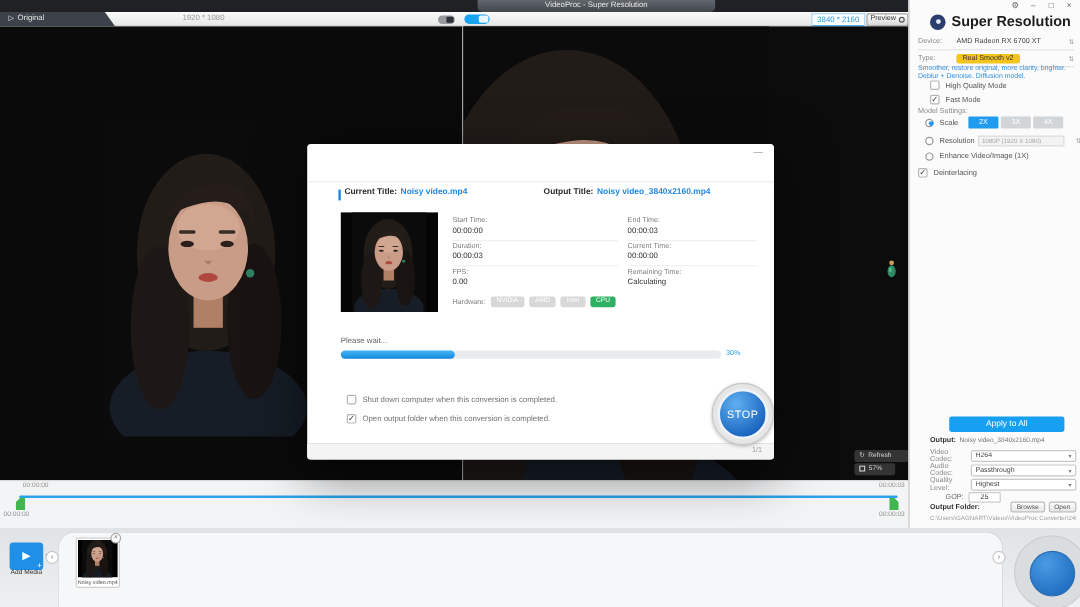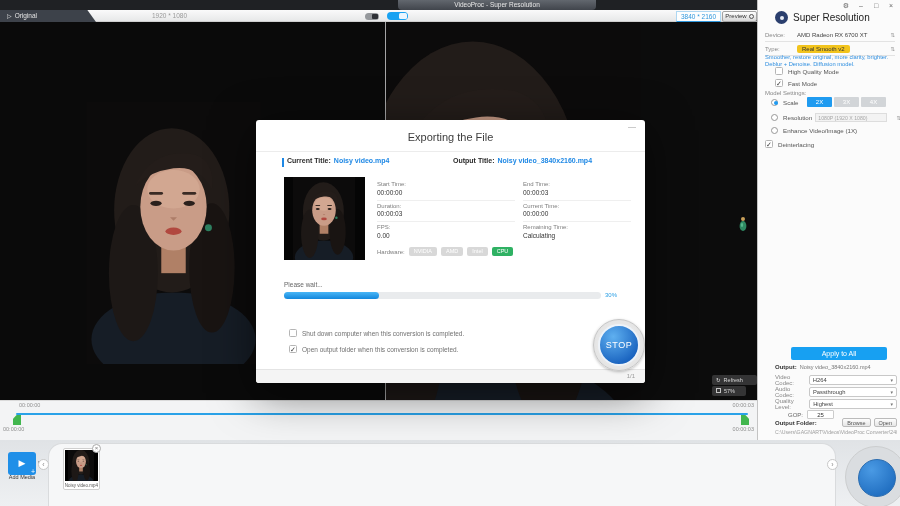--- a/index.html
+++ b/index.html
@@ -87,21 +87,21 @@
   .thumb-close{left:92px;top:444px;width:9px;height:9px;border-radius:50%;background:#fff;
     border:1px solid #aaa;color:#777;font-size:6px;line-height:7px;text-align:center;}
 
   
   .rpanel{left:757px;top:0;width:143px;height:440px;background:#fbfbfb;border-left:1px solid #c4c4c4;}
   .rpanel .row{left:7px;width:130px;display:flex;align-items:center;}
   .rp-head{left:17px;top:11px;display:flex;align-items:center;gap:5px;}
   .reel-icon{position:static;width:13px;height:13px;border-radius:50%;background:#2b3f6e;flex:0 0 auto;}
   .reel-icon::after{content:"";position:absolute;left:4.5px;top:4.5px;width:4px;height:4px;
     border-radius:50%;background:#e8ecf5;}
-  .rp-title{position:static;font-size:10px;font-weight:normal;color:#1d1d1d;}
+  .rp-title{position:static;font-size:12px;font-weight:bold;color:#1d1d1d;}
   .rp-lbl{position:static;font-size:6px;color:#888;}
   .rp-val{position:static;font-size:6px;color:#444;}
   .fieldline{border-bottom:1px solid #e3e3e3;height:13px;}
   .stepper{position:static;margin-left:auto;font-size:5.5px;color:#999;}
   .type-pill{position:static;background:#f2c41d;border-radius:2px;padding:1px 5px;font-size:6px;color:#333;}
   .rp-desc{left:7px;top:54px;width:132px;font-size:5.8px;line-height:1.25;color:#2f8fe0;}
   .cb{position:static;width:8px;height:8px;border:1px solid #b5b5b5;border-radius:1.5px;background:#fff;
     font-size:7px;line-height:7px;text-align:center;color:#3a3a3a;flex:0 0 auto;}
   .cb-lbl{position:static;font-size:6.2px;color:#555;margin-left:5px;}
   .radio{position:static;width:7px;height:7px;border:1px solid #979797;border-radius:50%;
@@ -370,21 +370,20 @@
     <div class="row" style="left:17px;top:418px;width:122px;">
       <span class="rp-bold">Output Folder:</span>
       <span class="mini-btn" style="margin-left:auto;">Browse</span>
       <span class="mini-btn">Open</span>
     </div>
     <div class="rp-path">C:\Users\GAGNART\Videos\VideoProc Converter\2401</div>
   </div>
 
   <div class="dialog">
     <div class="dlg-min">—</div>
-    <div class="dlg-title">Exporting the File</div>
     <div class="dlg-sep"></div>
 
     <div class="blue-bar"></div>
     <div class="t-row cur-row">
       <span class="t-lbl">Current Title:</span>
       <span class="t-val">Noisy video.mp4</span>
     </div>
     <div class="t-row out-row">
       <span class="t-lbl">Output Title:</span>
       <span class="t-val">Noisy video_3840x2160.mp4</span>

